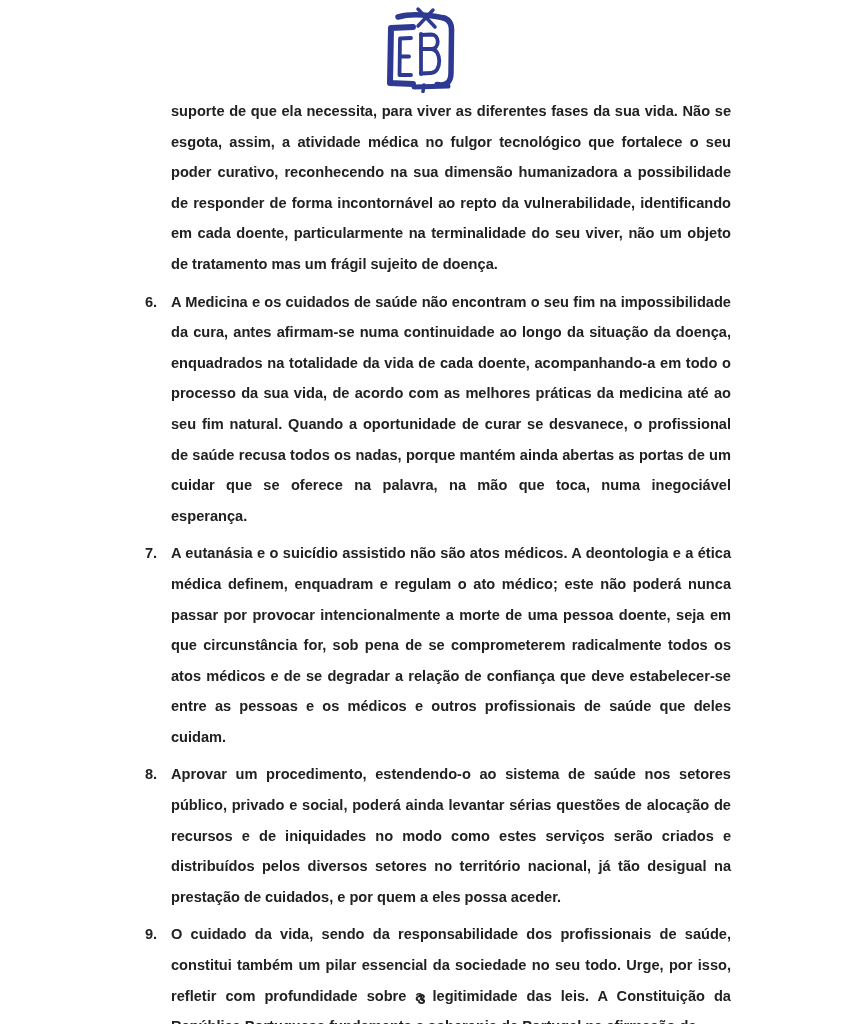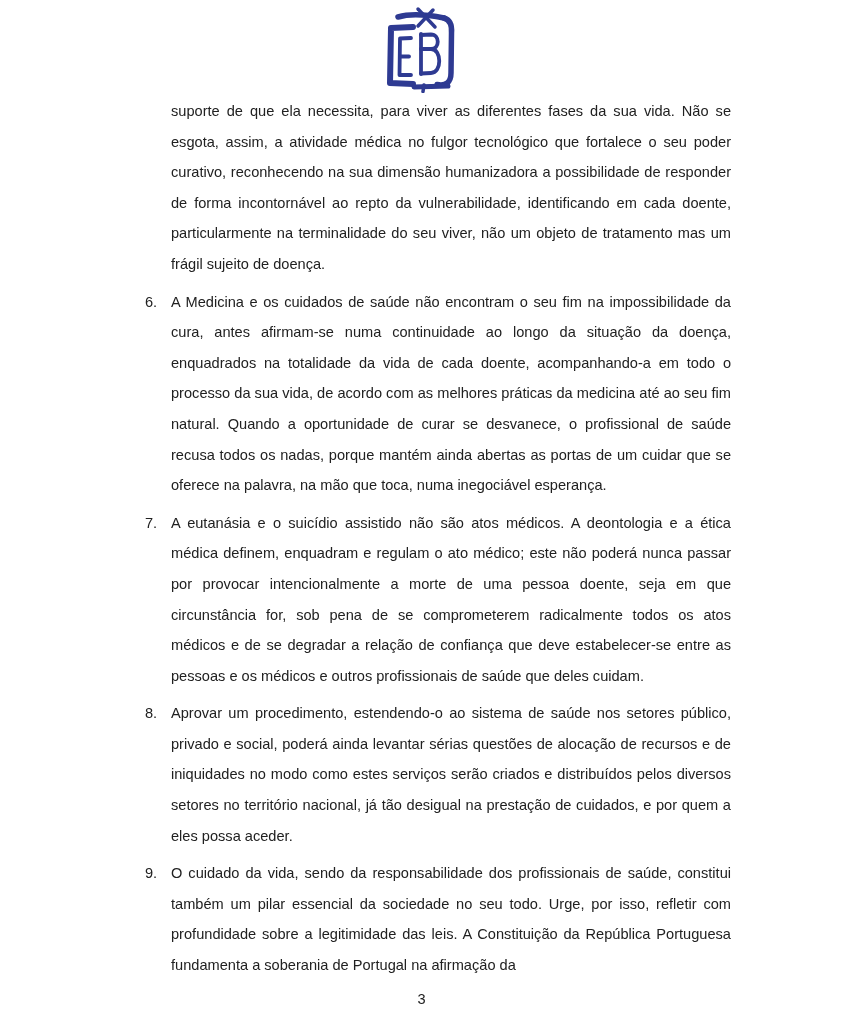--- a/index.html
+++ b/index.html
@@ -8,20 +8,21 @@
     padding: 0;
     background: #ffffff;
   }
   .page {
     position: relative;
     width: 843px;
     height: 1024px;
     background: #ffffff;
     overflow: hidden;
     font-family: "Liberation Sans", sans-serif;
+    font-weight: bold;
   }
   .logo-wrap {
     position: absolute;
     left: 382px;
     top: 5px;
     width: 79px;
     height: 88px;
   }
   .logo-wrap svg {
     width: 100%;

